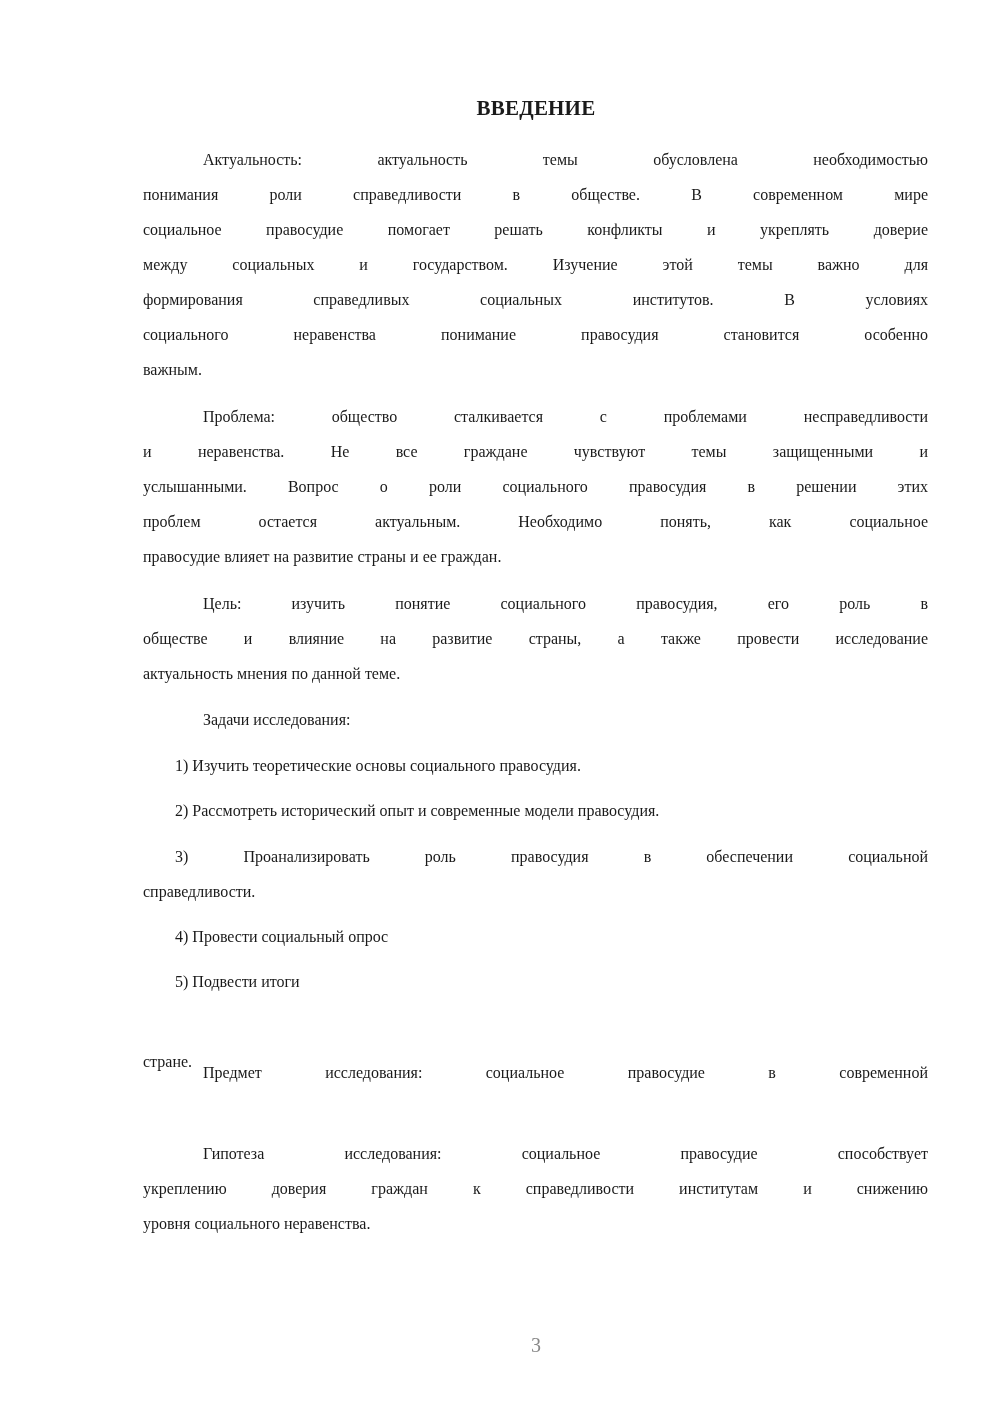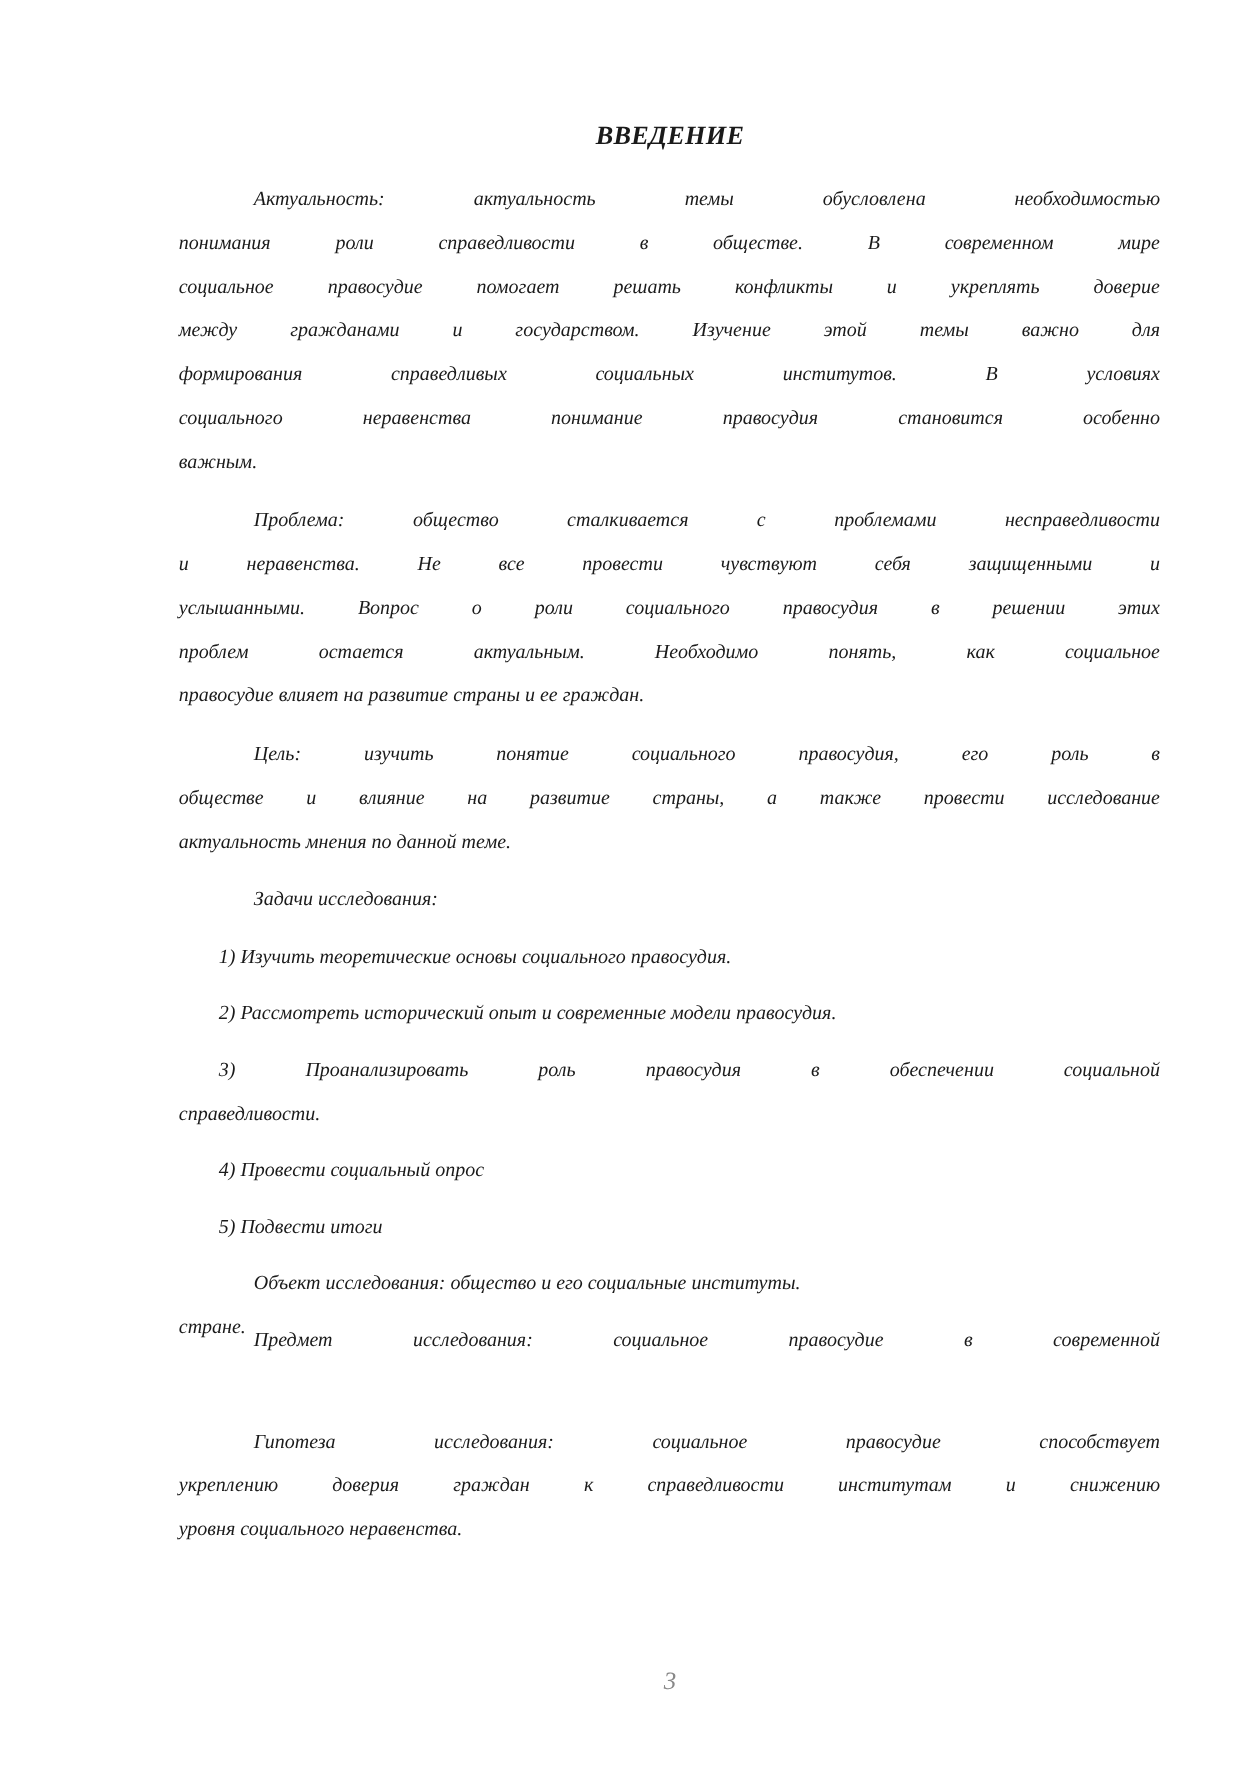--- a/index.html
+++ b/index.html
@@ -1,47 +1,47 @@
 <!DOCTYPE html>
 <html><head>
 <meta charset="utf-8">
 <style>
   html, body { margin: 0; padding: 0; background: #ffffff; }
   body { width: 1000px; height: 1414px; position: relative; overflow: hidden;
          font-family: "Liberation Serif", "DejaVu Serif", serif; color: #1a1a1a; }
-  .page { position: absolute; left: 0; top: 0; width: 1000px; height: 1414px; font-style: italic; }
+  .page { position: absolute; left: 0; top: 0; width: 1000px; height: 1414px; }
   .title { position: absolute; top: 96px; left: 0; width: 1072px; text-align: center;
            font-weight: bold; font-size: 21px; letter-spacing: 0.2px; }
   .line { position: absolute; left: 143px; width: 785px; font-size: 16px; line-height: 26px;
           white-space: nowrap; }
   .justify { text-align: justify; text-align-last: justify; }
   .ind { left: 203px; width: 725px; }
   .num { left: 175px; width: 753px; }
   .pagenum { position: absolute; top: 1334px; left: 0; width: 1072px; text-align: center;
              font-size: 20px; color: #888; }
 </style>
 </head>
 <body>
 
 <div class="page">
   <div class="title">ВВЕДЕНИЕ</div>
 
   <div>
     <div class="line ind justify" style="top:147px">Актуальность: актуальность темы обусловлена необходимостью</div>
     <div class="line justify" style="top:182px">понимания роли справедливости в обществе. В современном мире</div>
     <div class="line justify" style="top:217px">социальное правосудие помогает решать конфликты и укреплять доверие</div>
-    <div class="line justify" style="top:252px">между гражданами и государством. Изучение этой темы важно для</div>
+    <div class="line justify" style="top:252px">между социальных и государством. Изучение этой темы важно для</div>
     <div class="line justify" style="top:287px">формирования справедливых социальных институтов. В условиях</div>
     <div class="line justify" style="top:322px">социального неравенства понимание правосудия становится особенно</div>
     <div class="line" style="top:357px">важным.</div>
   </div>
 
   <div>
     <div class="line ind justify" style="top:404px">Проблема: общество сталкивается с проблемами несправедливости</div>
-    <div class="line justify" style="top:439px">и неравенства. Не все провести чувствуют себя защищенными и</div>
+    <div class="line justify" style="top:439px">и неравенства. Не все граждане чувствуют темы защищенными и</div>
     <div class="line justify" style="top:474px">услышанными. Вопрос о роли социального правосудия в решении этих</div>
     <div class="line justify" style="top:509px">проблем остается актуальным. Необходимо понять, как социальное</div>
     <div class="line" style="top:544px">правосудие влияет на развитие страны и ее граждан.</div>
   </div>
 
   <div>
     <div class="line ind justify" style="top:591px">Цель: изучить понятие социального правосудия, его роль в</div>
     <div class="line justify" style="top:626px">обществе и влияние на развитие страны, а также провести исследование</div>
     <div class="line" style="top:661px">актуальность мнения по данной теме.</div>
   </div>
@@ -49,21 +49,20 @@
   <div class="line ind" style="top:707px">Задачи исследования:</div>
   <div>
     <div class="line num" style="top:753px">1) Изучить теоретические основы социального правосудия.</div>
     <div class="line num" style="top:798px">2) Рассмотреть исторический опыт и современные модели правосудия.</div>
     <div class="line num justify" style="top:844px">3) Проанализировать роль правосудия в обеспечении социальной</div>
     <div class="line" style="top:879px">справедливости.</div>
     <div class="line num" style="top:924px">4) Провести социальный опрос</div>
     <div class="line num" style="top:969px">5) Подвести итоги</div>
   </div>
 
-  <div class="line ind" style="top:1014px">Объект исследования: общество и его социальные институты.</div>
 
   <div>
     <div class="line ind justify" style="top:1060px">Предмет исследования: социальное правосудие в современной</div>
     <div class="line" style="top:1049px">стране.</div>
   </div>
 
   <div>
     <div class="line ind justify" style="top:1141px">Гипотеза исследования: социальное правосудие способствует</div>
     <div class="line justify" style="top:1176px">укреплению доверия граждан к справедливости институтам и снижению</div>
     <div class="line" style="top:1211px">уровня социального неравенства.</div>

